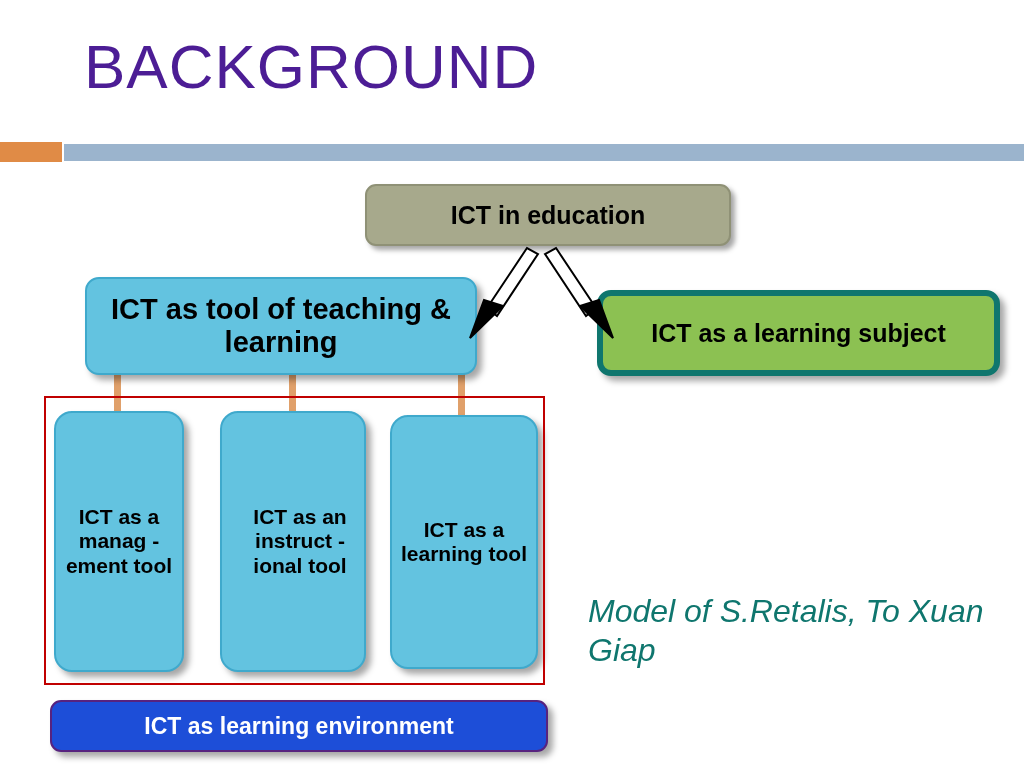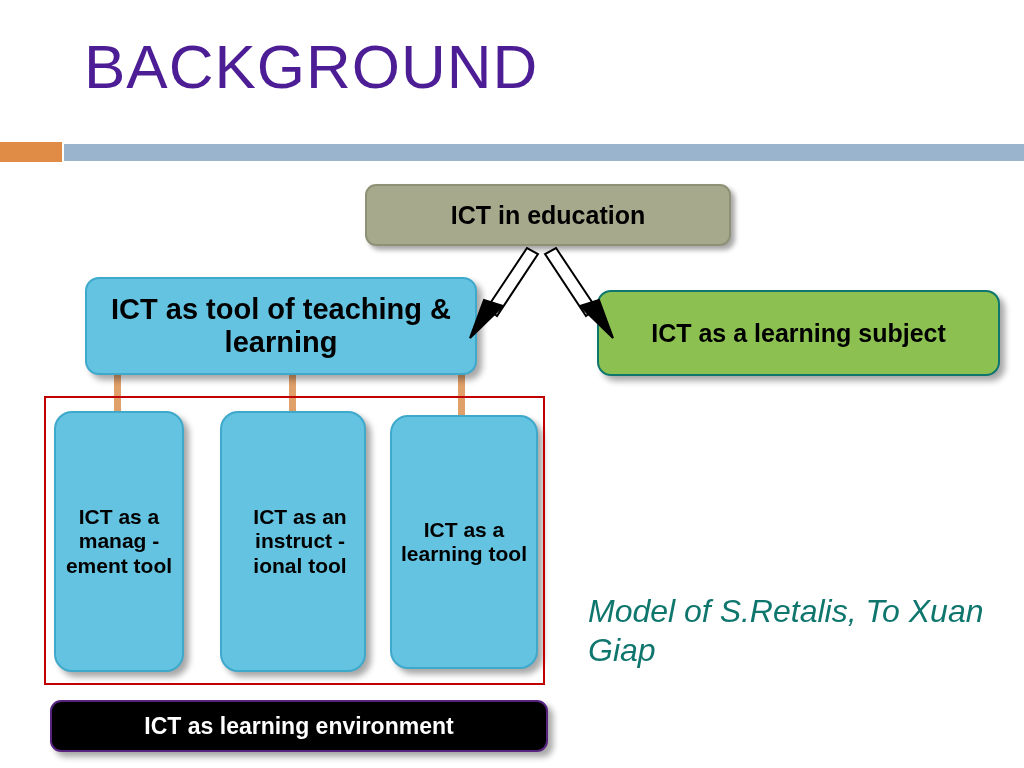--- a/index.html
+++ b/index.html
@@ -83,21 +83,21 @@
     border-radius: 14px;
     font-size: 29px;
     box-shadow: 5px 5px 6px rgba(0,0,0,0.35);
   }
   #node-subject {
     left: 597px;
     top: 290px;
     width: 403px;
     height: 86px;
     background: #8cc152;
-    border: 2px solid #0f766e;
+    border: 6px solid #0f766e;
     border-radius: 14px;
     font-size: 25px;
     box-shadow: 5px 5px 6px rgba(0,0,0,0.35);
   }
 
   
   .leaf {
     width: 130px;
     height: 261px;
     top: 411px;
@@ -110,21 +110,21 @@
   #node-management { left: 54px; }
   #node-instructional { left: 220px; width: 146px; padding-left: 14px; }
   #node-learningtool { left: 390px; width: 148px; top: 415px; height: 254px; }
 
   
   #node-environment {
     left: 50px;
     top: 700px;
     width: 498px;
     height: 52px;
-    background: #000000;
+    background: #1d4ed8;
     border: 2px solid #57237f;
     border-radius: 11px;
     font-size: 23px;
     color: #ffffff;
     box-shadow: 5px 5px 6px rgba(0,0,0,0.35);
   }
 
   
   #group-outline {
     position: absolute;

